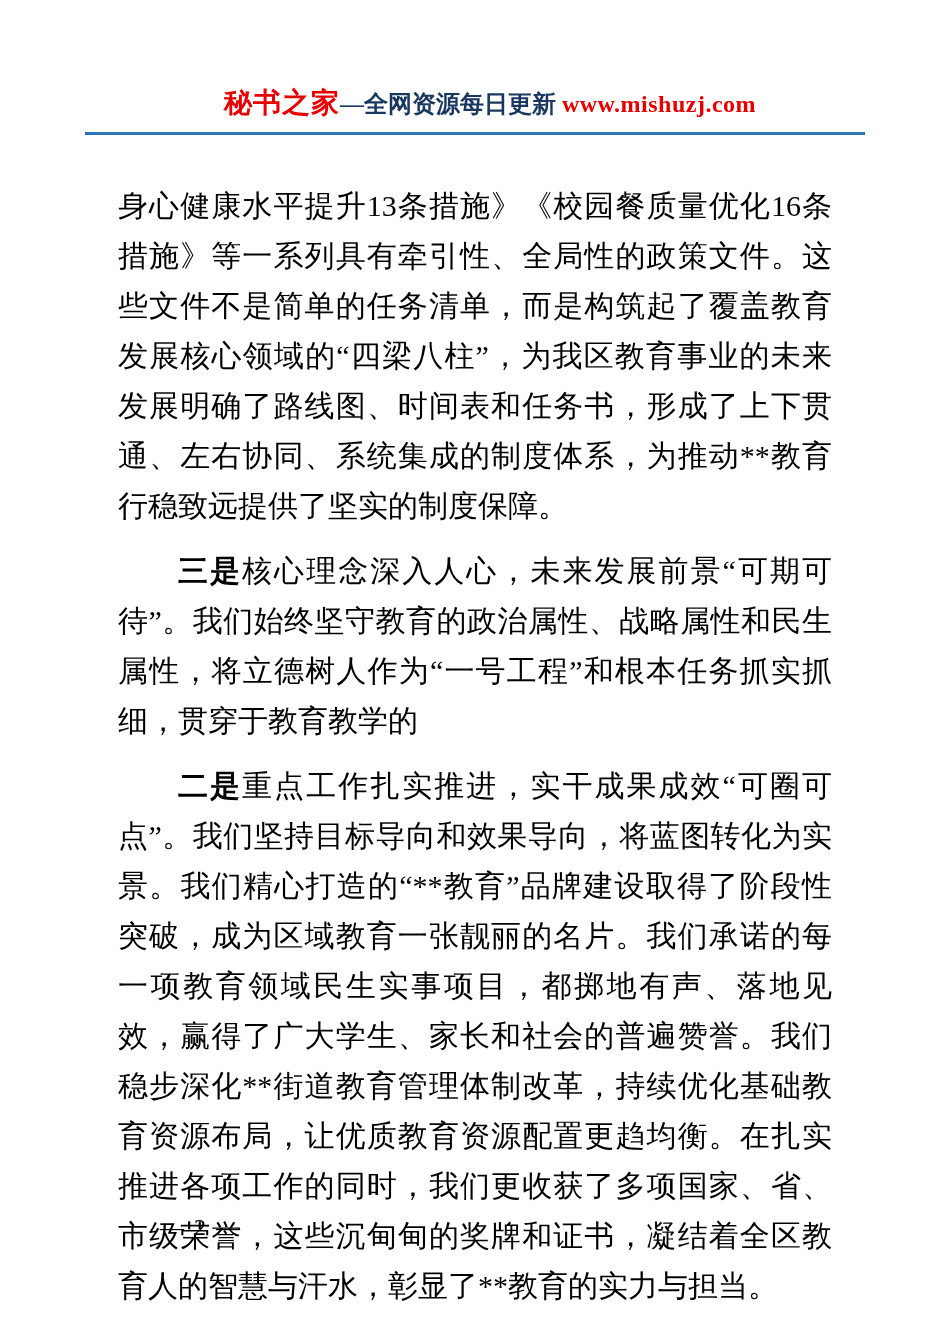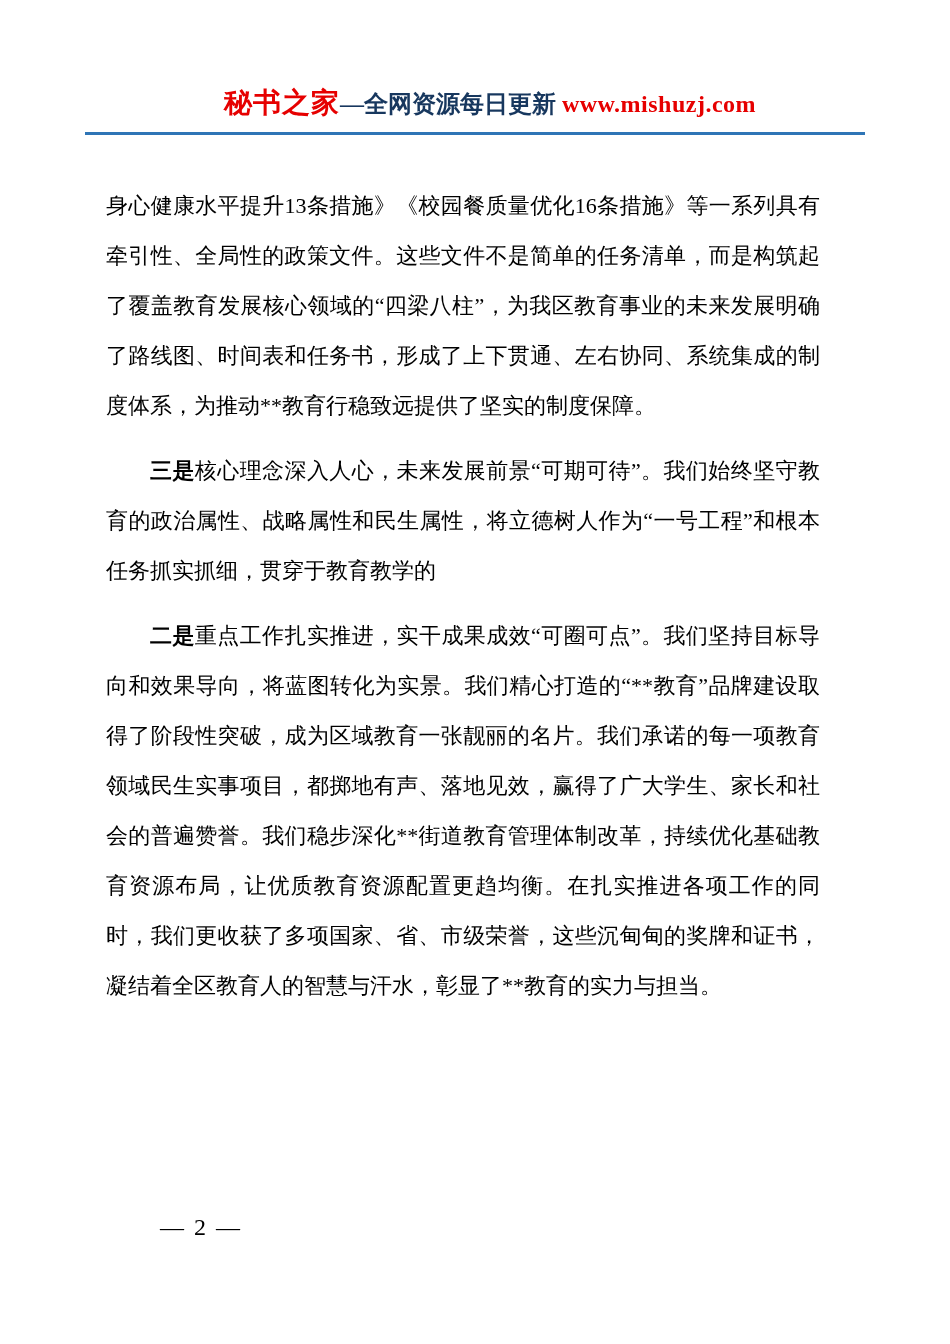--- a/index.html
+++ b/index.html
@@ -47,23 +47,23 @@
     position: absolute;
     top: 132px;
     left: 85px;
     width: 780px;
     height: 3px;
     background: #2e75b6;
   }
   .doc-body {
     position: absolute;
     top: 181px;
-    left: 106px;
+    left: 118px;
     width: 714px;
-    font-size: 22px;
+    font-size: 30px;
     line-height: 50px;
     text-align: justify;
   }
   .para {
     margin: 0 0 15px 0;
   }
   .para.indent {
     text-indent: 2em;
   }
   .para .lead {

